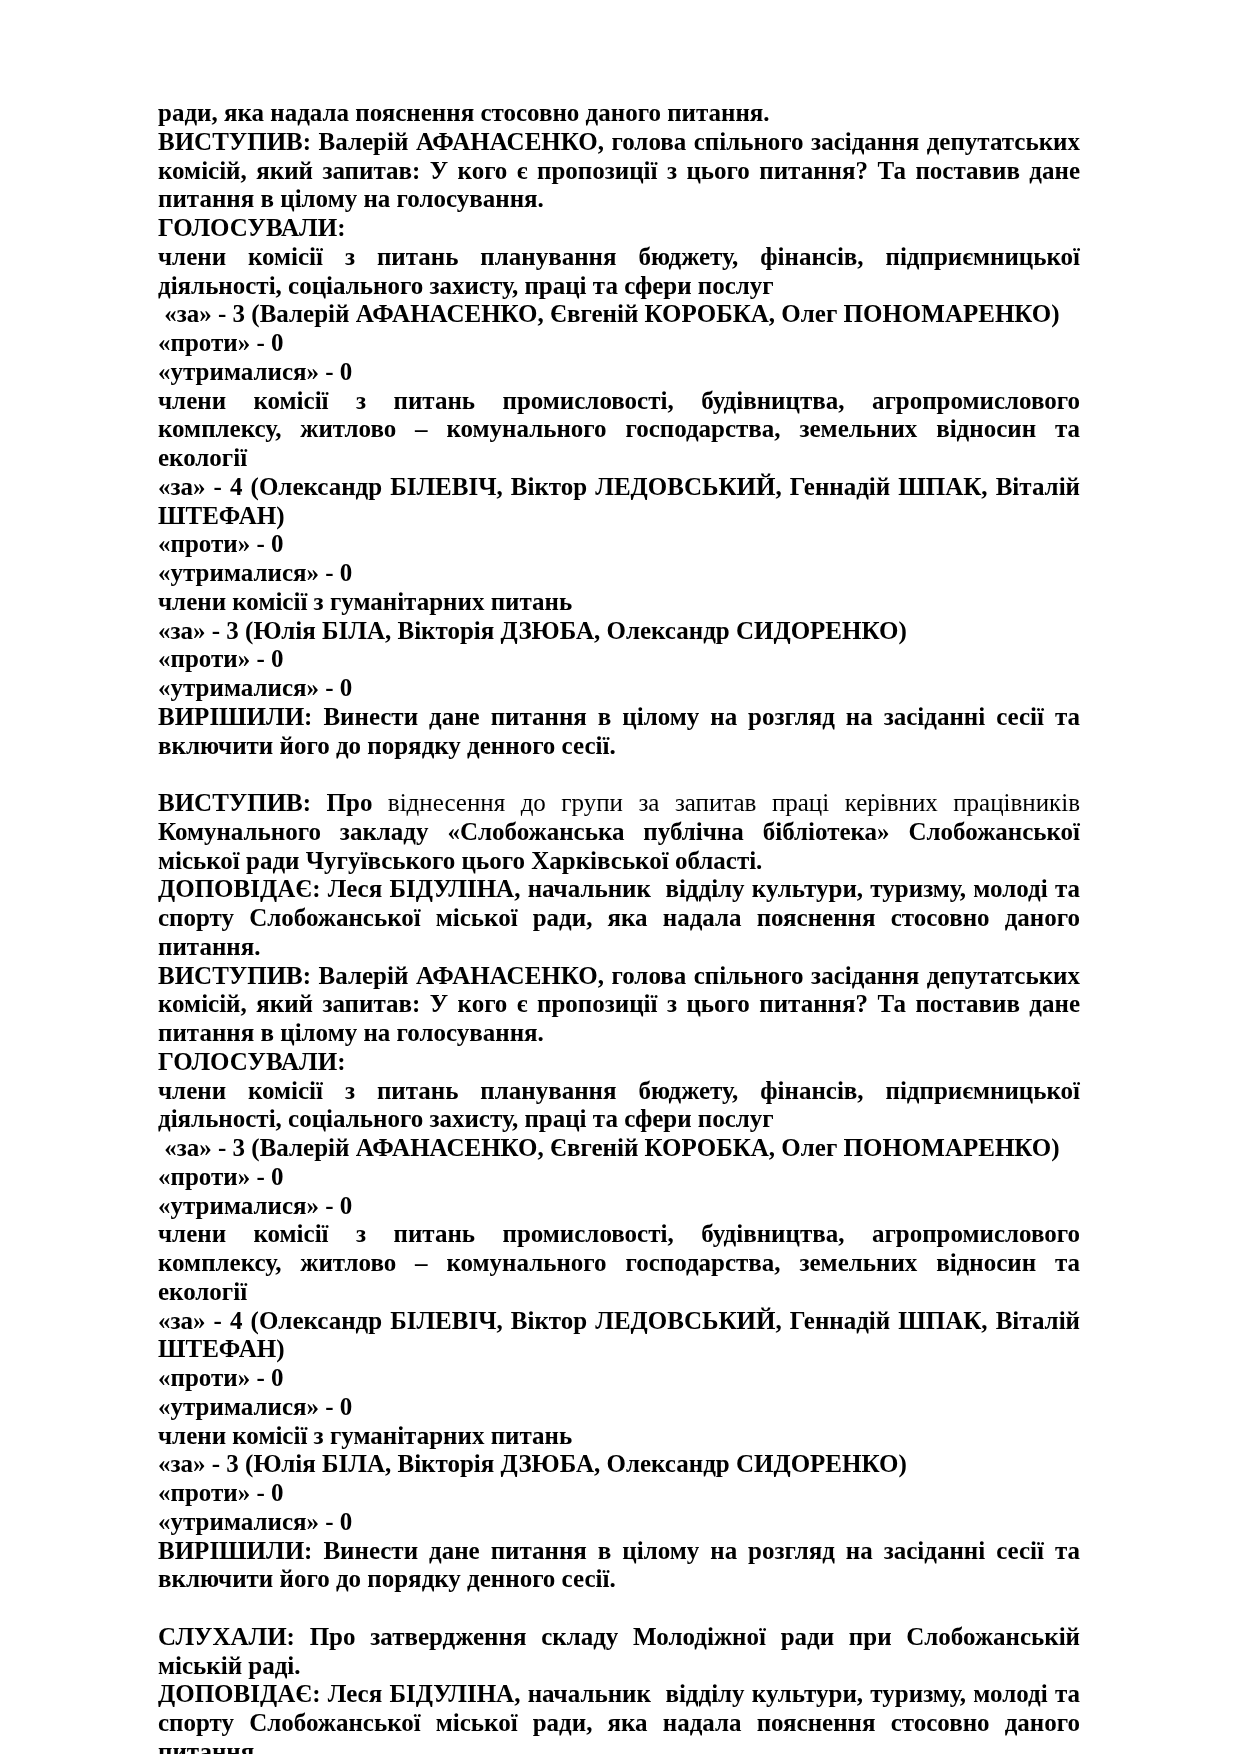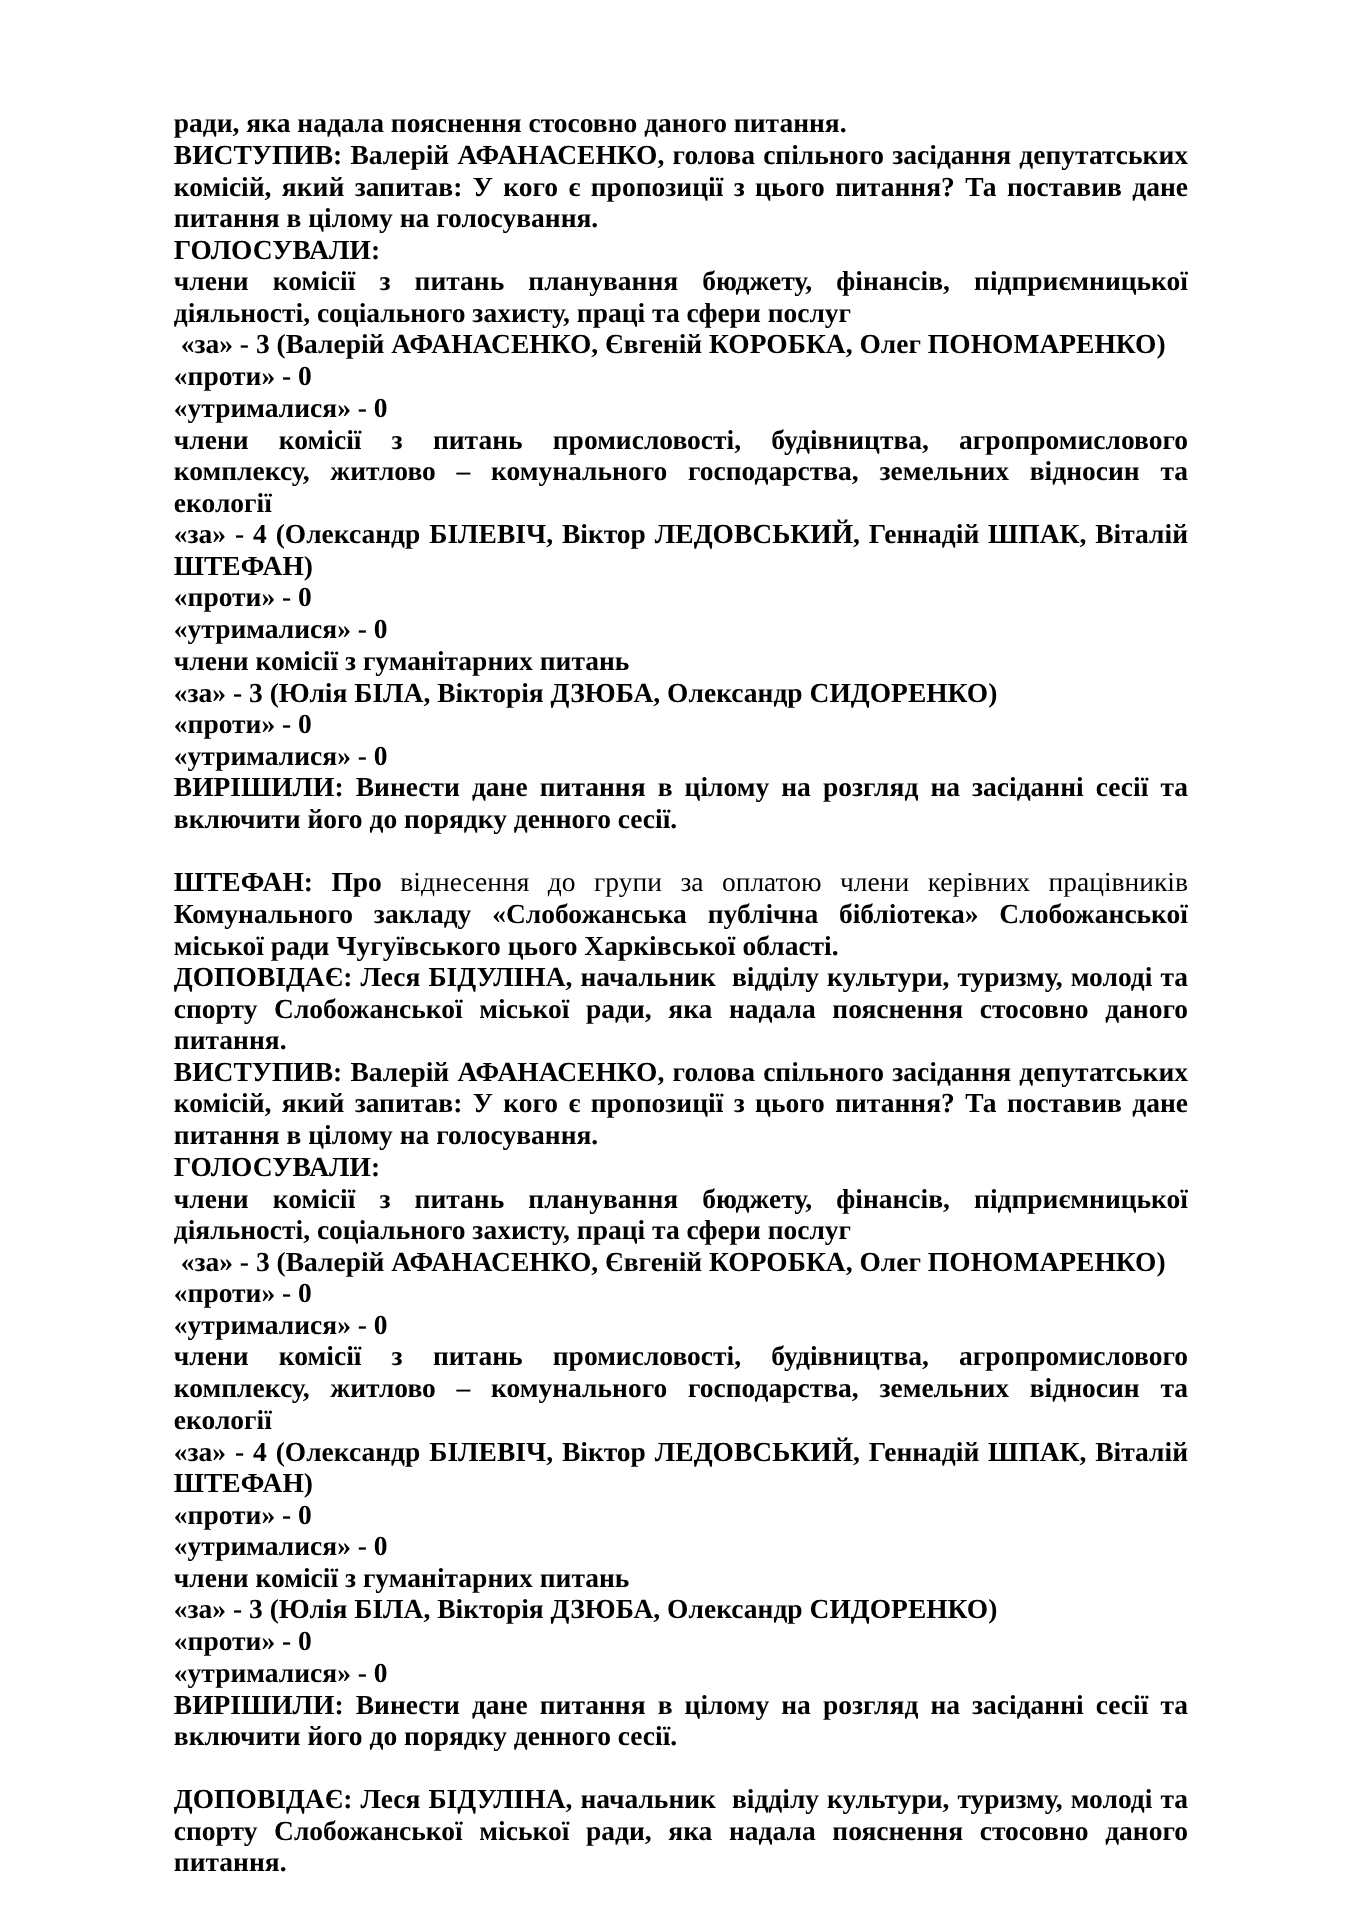--- a/index.html
+++ b/index.html
@@ -57,33 +57,34 @@
       <p><span class="b">члени комісії з питань промисловості, будівництва, агропромислового комплексу, житлово – комунального господарства, земельних відносин та екології</span></p>
       <p><span class="b">«за» - 4 (Олександр БІЛЕВІЧ, Віктор ЛЕДОВСЬКИЙ, Геннадій ШПАК, Віталій ШТЕФАН)</span></p>
       <p><span class="b">«проти» - 0</span></p>
       <p><span class="b">«утрималися» - 0</span></p>
       <p><span class="b">члени комісії з гуманітарних питань</span></p>
       <p><span class="b">«за» - 3 (Юлія БІЛА, Вікторія ДЗЮБА, Олександр СИДОРЕНКО)</span></p>
       <p><span class="b">«проти» - 0</span></p>
       <p><span class="b">«утрималися» - 0</span></p>
       <p><span class="b">ВИРІШИЛИ: Винести дане питання в цілому на розгляд на засіданні сесії та включити його до порядку денного сесії.</span></p>
       <p class="gap"></p>
-      <p><span class="b">ШТЕФАН: Про </span><span class="r">віднесення до групи за оплатою члени керівних працівників </span><span class="b">Комунального закладу «Слобожанська публічна бібліотека» Слобожанської міської ради Чугуївського цього Харківської області.</span></p>
+      <p><span class="b">ВИСТУПИВ: Про </span><span class="r">віднесення до групи за запитав праці керівних працівників </span><span class="b">Комунального закладу «Слобожанська публічна бібліотека» Слобожанської міської ради Чугуївського цього Харківської області.</span></p>
       <p><span class="b">ДОПОВІДАЄ: Леся БІДУЛІНА, начальник  відділу культури, туризму, молоді та спорту Слобожанської міської ради, яка надала пояснення стосовно даного питання.</span></p>
       <p><span class="b">ВИСТУПИВ: Валерій АФАНАСЕНКО, голова спільного засідання депутатських комісій, який запитав: У кого є пропозиції з цього питання? Та поставив дане питання в цілому на голосування.</span></p>
       <p><span class="b">ГОЛОСУВАЛИ:</span></p>
       <p><span class="b">члени комісії з питань планування бюджету, фінансів, підприємницької діяльності, соціального захисту, праці та сфери послуг</span></p>
       <p><span class="b"> «за» - 3 (Валерій АФАНАСЕНКО, Євгеній КОРОБКА, Олег ПОНОМАРЕНКО)</span></p>
       <p><span class="b">«проти» - 0</span></p>
       <p><span class="b">«утрималися» - 0</span></p>
       <p><span class="b">члени комісії з питань промисловості, будівництва, агропромислового комплексу, житлово – комунального господарства, земельних відносин та екології</span></p>
       <p><span class="b">«за» - 4 (Олександр БІЛЕВІЧ, Віктор ЛЕДОВСЬКИЙ, Геннадій ШПАК, Віталій ШТЕФАН)</span></p>
       <p><span class="b">«проти» - 0</span></p>
       <p><span class="b">«утрималися» - 0</span></p>
       <p><span class="b">члени комісії з гуманітарних питань</span></p>
       <p><span class="b">«за» - 3 (Юлія БІЛА, Вікторія ДЗЮБА, Олександр СИДОРЕНКО)</span></p>
       <p><span class="b">«проти» - 0</span></p>
       <p><span class="b">«утрималися» - 0</span></p>
       <p><span class="b">ВИРІШИЛИ: Винести дане питання в цілому на розгляд на засіданні сесії та включити його до порядку денного сесії.</span></p>
       <p class="gap"></p>
+      <p><span class="b">СЛУХАЛИ: Про затвердження складу Молодіжної ради при Слобожанській міській раді.</span></p>
       <p><span class="b">ДОПОВІДАЄ: Леся БІДУЛІНА, начальник  відділу культури, туризму, молоді та спорту Слобожанської міської ради, яка надала пояснення стосовно даного питання.</span></p>
     </div>
 </div>
 
 </body></html>

